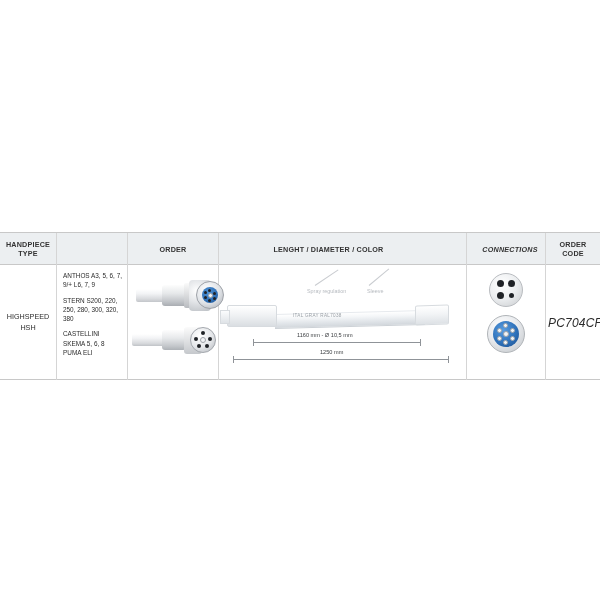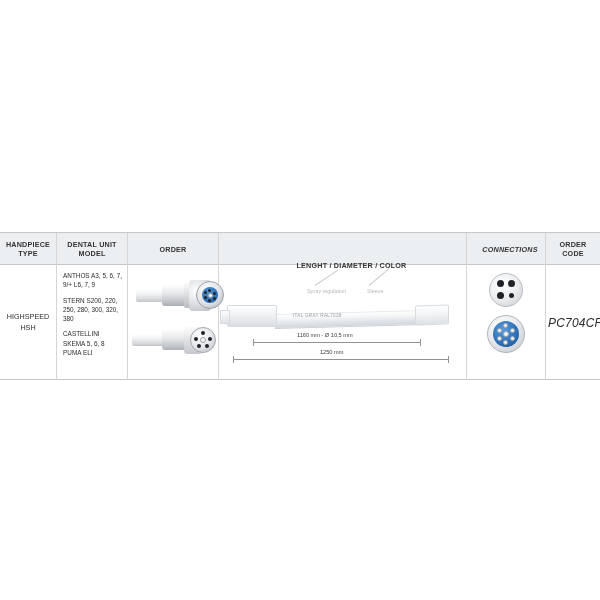--- a/index.html
+++ b/index.html
@@ -364,23 +364,22 @@
 </style>
 </head>
 <body>
 
 <div id="sheet">
 
   <div class="table">
 
     <div class="head-row">
       <div class="head-cell" style="left:0; width:56px;">HANDPIECE TYPE</div>
-      <div class="head-cell" style="left:57px; width:70px;">DENTAL UNIT MODEL</div>
       <div class="head-cell" style="left:128px; width:90px;">ORDER</div>
-      <div class="head-cell" style="left:228px; width:247px;margin-top:16px;">LENGHT / DIAMETER / COLOR</div>
+      <div class="head-cell" style="left:205px; width:247px;">LENGHT / DIAMETER / COLOR</div>
       <div class="head-cell" style="left:471px; width:78px;font-style:italic;">CONNECTIONS</div>
       <div class="head-cell" style="left:546px; width:54px;">ORDER CODE</div>
     </div>
 
     <div class="vdiv" style="left:56px;"></div>
     <div class="vdiv" style="left:127px;"></div>
     <div class="vdiv" style="left:218px;"></div>
     <div class="vdiv" style="left:466px;"></div>
     <div class="vdiv" style="left:545px;"></div>
 

